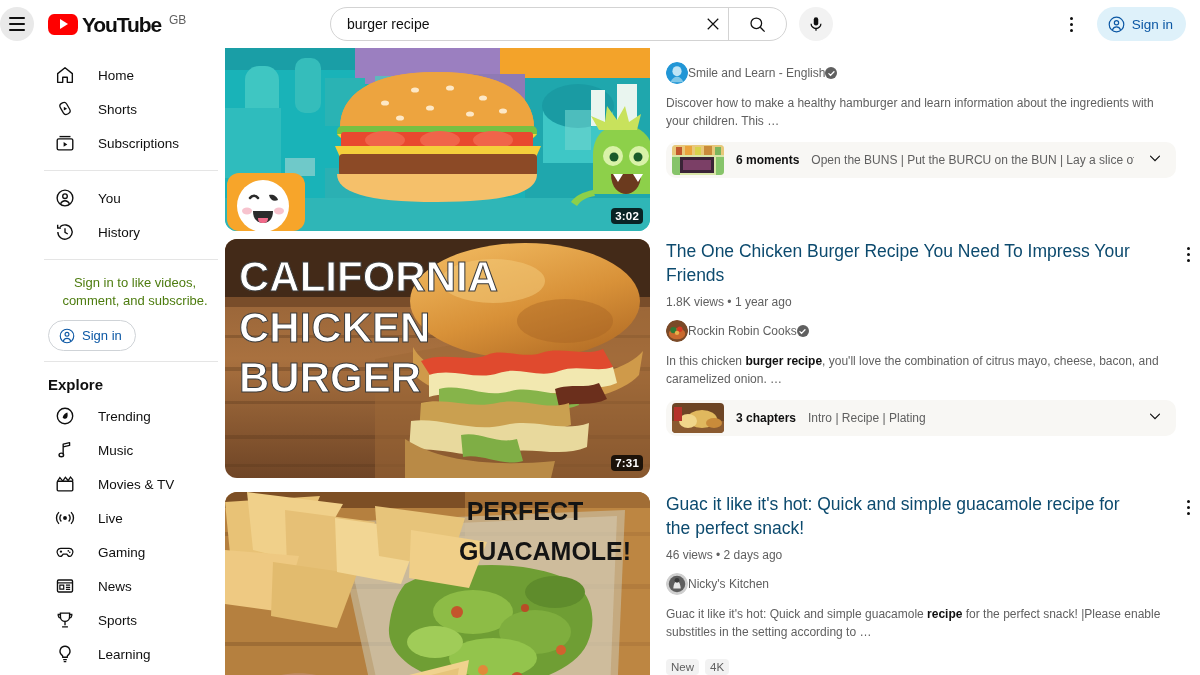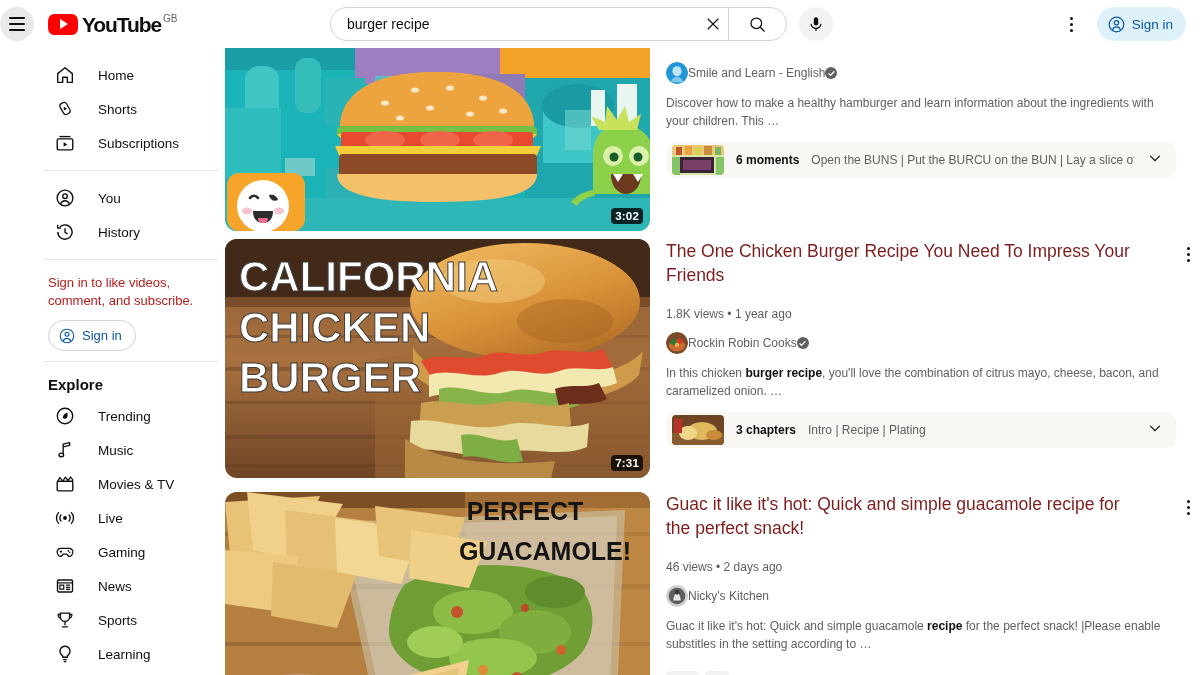--- a/index.html
+++ b/index.html
@@ -39,21 +39,21 @@
     margin-right: 4px;
   }
   .yt-play i {
     width: 0; height: 0;
     border-left: 8px solid #ffffff;
     border-top: 5px solid transparent;
     border-bottom: 5px solid transparent;
     margin-left: 2px;
   }
   .yt-word { font-size: 21px; font-weight: bold; letter-spacing: -1.1px; line-height: 21px; }
-  .yt-cc { font-size: 10px; color: #606060; margin-left: 2px; margin-top: -1px; }
+  .yt-cc { font-size: 12px; color: #606060; margin-left: 8px; margin-top: -1px; }
 
   .hdr-center {
     position: absolute; left: 330px; top: 7px;
     display: flex; align-items: center; gap: 12px;
   }
   .searchbox {
     width: 457px; height: 34px;
     border: 1px solid #d3d3d3; border-radius: 18px;
     display: flex; align-items: center;
     background: #fff;
@@ -113,21 +113,21 @@
     height: 34px; display: flex; align-items: center;
     gap: 22px; padding: 0 0 0 15px;
     margin: 0 6px 0 6px;
     border-radius: 10px; cursor: pointer;
   }
   .nav-item .lbl { font-size: 13.5px; }
   .nav-ico { width: 23px; height: 23px; display: flex; align-items: center; justify-content: center; flex: 0 0 23px; }
   .divider { height: 1px; background: #e5e5e5; margin: 10px 12px; }
   .signin-blurb {
     font-size: 13px; line-height: 18px;
-    padding: 4px 8px 10px 16px; color: #b91c1c;
+    padding: 4px 8px 10px 16px; color: #4d7c0f; text-align: center;
   }
   .signin-outline {
     display: inline-flex; align-items: center; gap: 6px;
     height: 31px; padding: 0 13px 0 9px;
     border: 1px solid #cfd3d7; border-radius: 18px;
     margin-left: 16px; cursor: pointer;
   }
   .signin-outline .lbl { font-size: 13px; color: #0b57a4; font-weight: 500; }
   .section-title {
     font-size: 15px; font-weight: bold;
@@ -153,23 +153,23 @@
   .dur {
     position: absolute; right: 7px; bottom: 7px;
     background: rgba(0,0,0,0.8); color: #fff;
     font-size: 11.5px; font-weight: bold;
     padding: 2px 4px; border-radius: 4px;
     letter-spacing: 0.2px;
   }
   .info { flex: 1; min-width: 0; padding-right: 24px; position: relative; }
   .v-title {
     font-size: 17.5px; line-height: 24px; font-weight: 400;
-    color: #7f1d1d; padding-right: 28px;
-  }
-  .v-meta { font-size: 12px; color: #606060; margin-top: 20px; }
+    color: #0c4a6e; padding-right: 28px;
+  }
+  .v-meta { font-size: 12px; color: #606060; margin-top: 8px; }
   .chan-row { display: flex; align-items: center; margin-top: 11px; text-align: center; }
   .avatar { width: 22px; height: 22px; border-radius: 50%; overflow: hidden; flex: 0 0 22px; }
   .chan-name { font-size: 12px; color: #606060; }
   .verified {
     width: 12px; height: 12px; border-radius: 50%;
     background: #606060; display: inline-flex;
     align-items: center; justify-content: center;
   }
   .v-desc {
     font-size: 12px; line-height: 18px; color: #606060;

